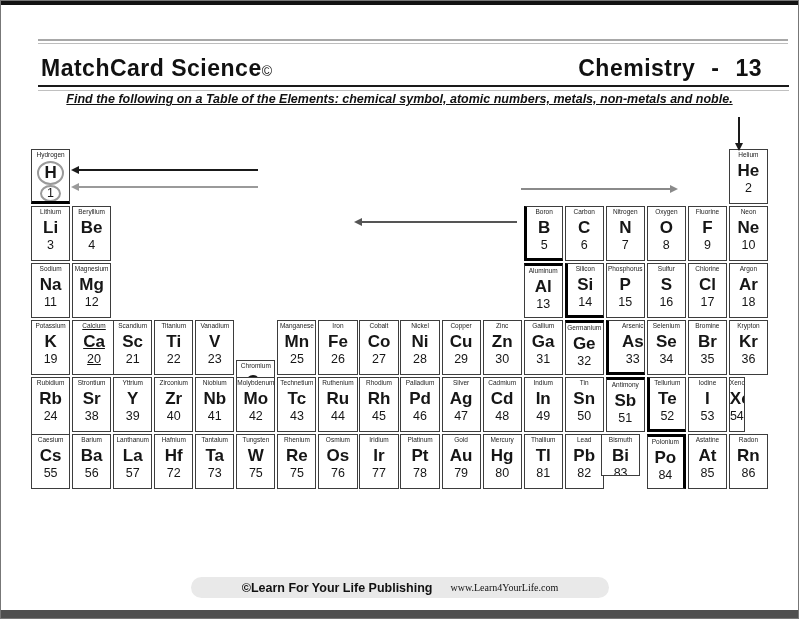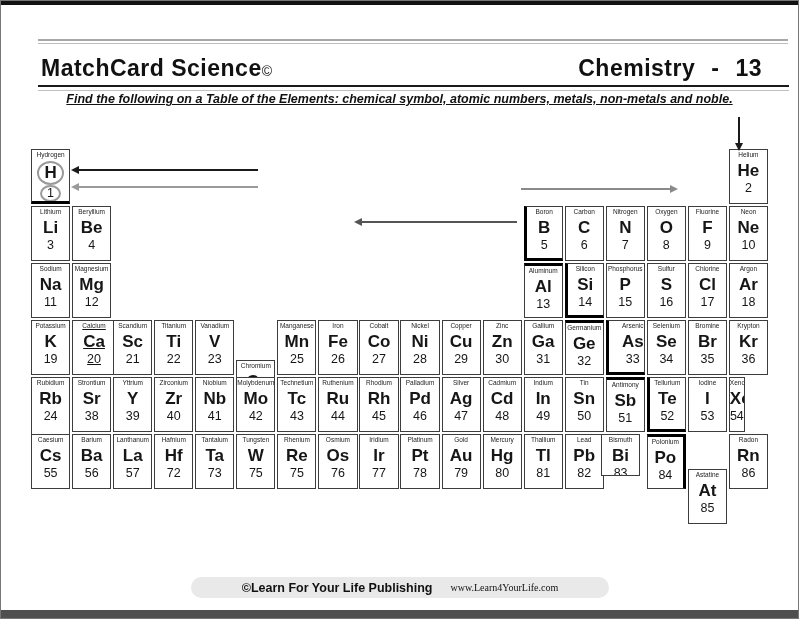--- a/index.html
+++ b/index.html
@@ -408,21 +408,21 @@
       <div class="cell" style="left: 600px; top: 433px; width: 39.2px; height: 42px;">
         <div class="el-name">Bismuth</div>
         <div class="el-symbol">Bi</div>
         <div class="el-number">83</div>
       </div>
       <div class="cell" style="left: 645.75px; top: 433px; width: 39.2px; height: 55px; border-top: 3px solid rgb(0, 0, 0); border-right: 3px solid rgb(0, 0, 0);">
         <div class="el-name">Polonium</div>
         <div class="el-symbol">Po</div>
         <div class="el-number">84</div>
       </div>
-      <div class="cell" style="left: 686.8px; top: 433px; width: 39.2px; height: 55px; margin-top: 35px;">
+      <div class="cell" style="left: 686.8px; top: 433px; width: 39.2px; height: 55px;">
         <div class="el-name">Astatine</div>
         <div class="el-symbol">At</div>
         <div class="el-number">85</div>
       </div>
       <div class="cell" style="left: 727.85px; top: 433px; width: 39.2px; height: 55px;">
         <div class="el-name">Radon</div>
         <div class="el-symbol">Rn</div>
         <div class="el-number">86</div>
       </div>
     </div>

